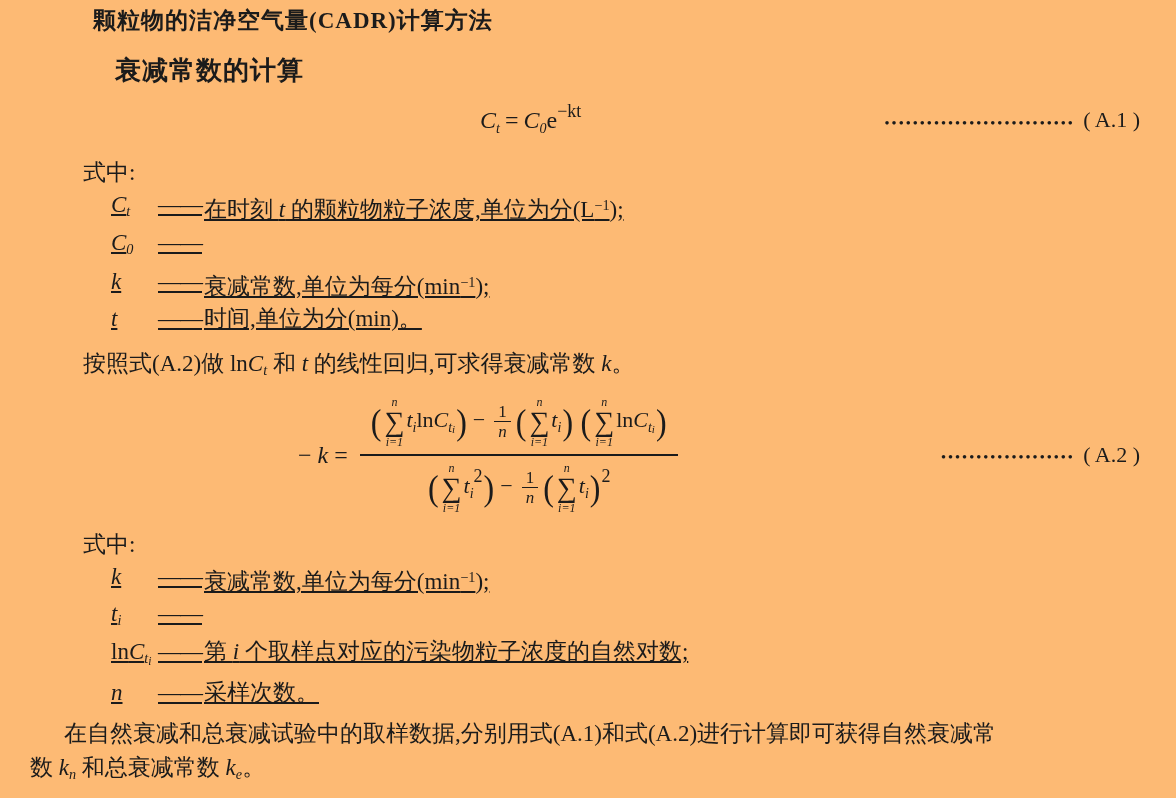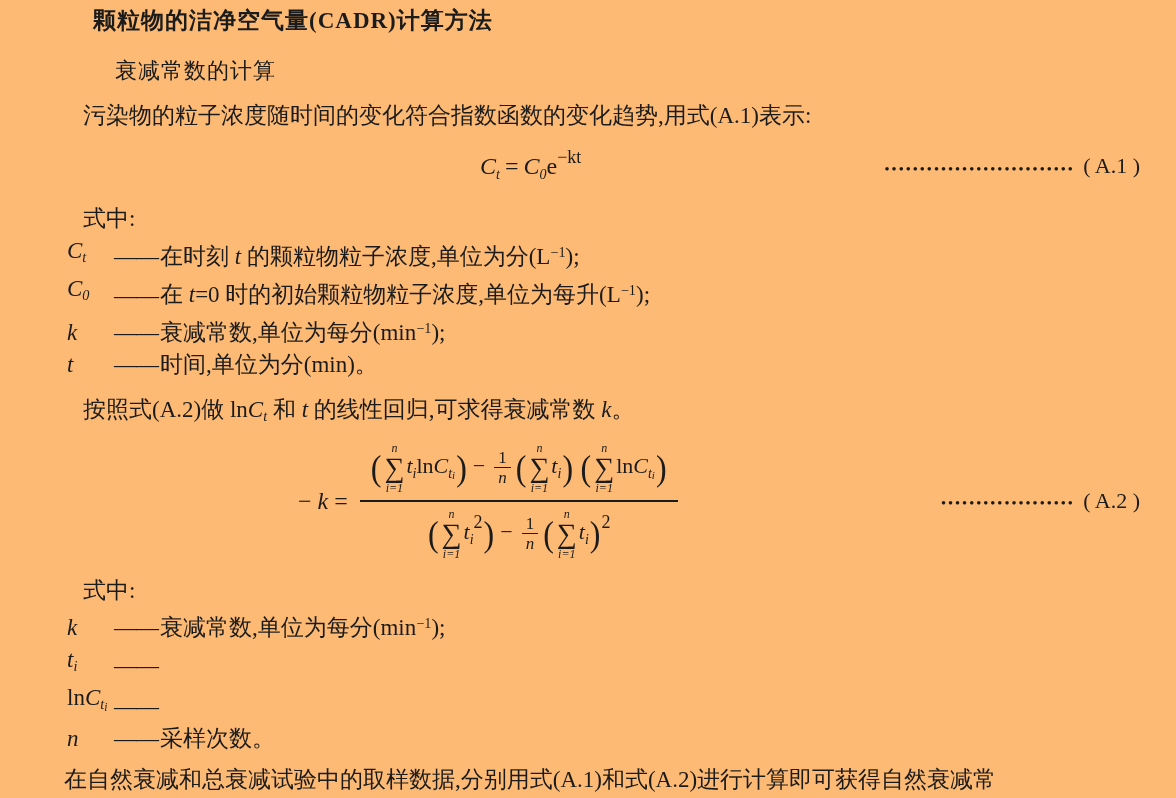--- a/index.html
+++ b/index.html
@@ -10,21 +10,21 @@
     box-sizing:border-box;
     background:#fdba74;
     color:#1b1b1b;
     font-family:"Liberation Serif","DejaVu Serif",serif;
     font-size:23px;
     line-height:32px;
     padding:2px 36px 0 30px;
     overflow:hidden;
   }
   .doc-title { font-weight:700; font-size:23px; letter-spacing:1px; margin:4px 0 0 63px; line-height:30px; }
-  .section-heading { font-weight:400; font-size:22px; letter-spacing:1px; margin:20px 0 0 85px; line-height:30px; }
+  .section-heading { font-weight:700; font-size:26px; letter-spacing:1px; margin:20px 0 0 85px; line-height:30px; }
   .body-indent { margin-left:53px; }
   .para { margin-top:14px; }
   .tight { margin-top:13px; }
 
   
   .formula-row { display:flex; align-items:center; margin-top:6px; }
   .f1-spacer { width:450px; flex:0 0 auto; }
   .f2-spacer { width:268px; flex:0 0 auto; }
   .leader { flex:1; display:flex; align-items:center; justify-content:flex-end; gap:8px; overflow:hidden; }
   .dots { font-size:13px; font-weight:700; letter-spacing:2.5px; white-space:nowrap; line-height:1; padding-top:4px; }
@@ -46,21 +46,21 @@
   .den { padding-top:6px; }
   .paren { font-size:32px; display:inline-block; transform:scaleY(1.12); vertical-align:middle; line-height:1; padding:0 1px; }
   .bigop { display:inline-flex; flex-direction:column; align-items:center; vertical-align:middle; line-height:1; margin:0 2px; }
   .bo-top { font-size:12px; font-style:italic; line-height:1; }
   .bo-sym { font-size:28px; line-height:1; }
   .bo-bot { font-size:12px; font-style:italic; line-height:1; }
   .sfrac { display:inline-flex; flex-direction:column; align-items:center; vertical-align:middle; line-height:1.05; font-size:17px; margin:0 4px; }
   .sf-bot { border-top:1.5px solid #1b1b1b; padding:1px 4px 0 4px; font-style:italic; }
 
   
-  .def-row { display:flex; align-items:flex-end; margin-left:37px; line-height:32px; }
+  .def-row { display:flex; align-items:flex-start; margin-left:81px; line-height:32px;text-decoration:underline; }
   .def-sym { flex:0 0 auto; min-width:47px; white-space:nowrap; }
   .def-dash { flex:0 0 auto; letter-spacing:-1px; margin-right:2px; white-space:nowrap; }
   .def-desc { flex:1; }
 
   .closing { margin-top:8px; text-indent:34px; white-space:pre-wrap; line-height:34px; }
 
   
   .rt-i { font-style:italic; }
   .rt-sub { font-size:0.62em; vertical-align:-0.3em; font-style:italic; }
   .rt-sub2 { font-size:0.5em; vertical-align:-0.5em; font-style:italic; }
@@ -68,21 +68,20 @@
 </style>
 </head>
 <body>
 
 <div class="page">
 
   <div class="doc-title">颗粒物的洁净空气量(CADR)计算方法</div>
 
   <div class="section-heading">衰减常数的计算</div>
 
-  <div class="para body-indent">污染物的粒子浓度随时间的变化符合指数函数的变化趋势,用式(A.1)表示:</div>
 
   <div class="formula-row" style="margin-top:10px; height:48px;">
     <span class="f1-spacer"></span>
     <span class="math f1-math"><span class="mv">C</span><span class="msub">t</span><span class="mop">=</span><span class="mv">C</span><span class="msub">0</span><span class="mr">e</span><span class="msup">−kt</span></span>
     <span class="leader">
       <span class="dots">•••••••••••••••••••••••••••</span>
       <span class="eq-label">( A.1 )</span>
     </span>
   </div>
 
@@ -90,21 +89,20 @@
 
   <div>
     <div class="def-row">
       <span class="def-sym"><span class="rt-i">C</span><span class="rt-sub">t</span></span>
       <span class="def-dash">——</span>
       <span class="def-desc"><span>在时刻 </span><span class="rt-i">t</span><span> 的颗粒物粒子浓度,单位为分(L</span><span class="rt-sup">−1</span><span>);</span></span>
     </div>
     <div class="def-row">
       <span class="def-sym"><span class="rt-i">C</span><span class="rt-sub">0</span></span>
       <span class="def-dash">——</span>
-      <span class="def-desc"><span>在 </span><span class="rt-i">t</span><span>=0 时的初始颗粒物粒子浓度,单位为每升(L</span><span class="rt-sup">−1</span><span>);</span></span>
     </div>
     <div class="def-row">
       <span class="def-sym"><span class="rt-i">k</span></span>
       <span class="def-dash">——</span>
       <span class="def-desc"><span>衰减常数,单位为每分(min</span><span class="rt-sup">−1</span><span>);</span></span>
     </div>
     <div class="def-row">
       <span class="def-sym"><span class="rt-i">t</span></span>
       <span class="def-dash">——</span>
       <span class="def-desc"><span>时间,单位为分(min)。</span></span>
@@ -160,20 +158,21 @@
       <span class="def-dash">——</span>
       <span class="def-desc"><span>衰减常数,单位为每分(min</span><span class="rt-sup">−1</span><span>);</span></span>
     </div>
     <div class="def-row">
       <span class="def-sym"><span class="rt-i">t</span><span class="rt-sub">i</span></span>
       <span class="def-dash">——</span>
     </div>
     <div class="def-row">
       <span class="def-sym"><span>ln</span><span class="rt-i">C</span><span class="rt-sub">t</span><span class="rt-sub2">i</span></span>
       <span class="def-dash">——</span>
+      <span class="def-desc"><span>第 </span><span class="rt-i">i</span><span> 个取样点对应的污染物粒子浓度的自然对数;</span></span>
     </div>
     <div class="def-row">
       <span class="def-sym"><span class="rt-i">n</span></span>
       <span class="def-dash">——</span>
       <span class="def-desc"><span>采样次数。</span></span>
     </div>
   </div>
 
   <div class="closing"><span>在自然衰减和总衰减试验中的取样数据,分别用式(A.1)和式(A.2)进行计算即可获得自然衰减常
 数 </span><span class="rt-i">k</span><span class="rt-sub">n</span><span> 和总衰减常数 </span><span class="rt-i">k</span><span class="rt-sub">e</span><span>。</span></div>

